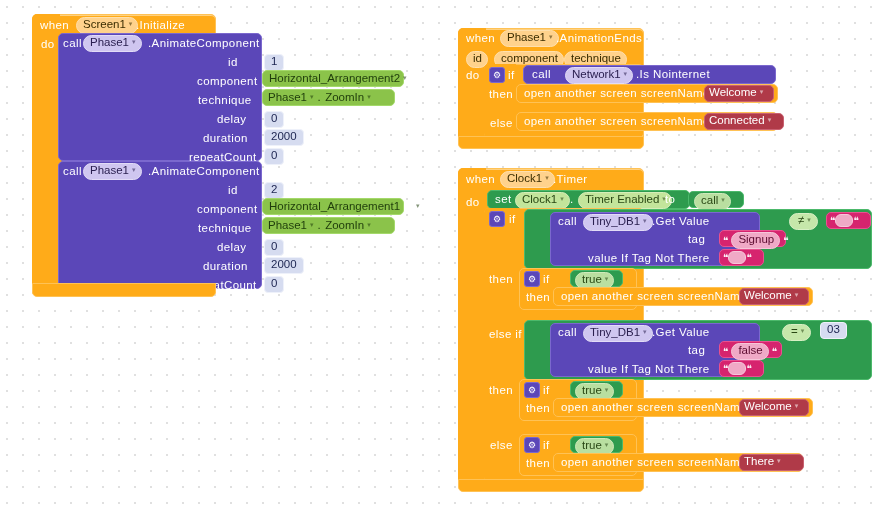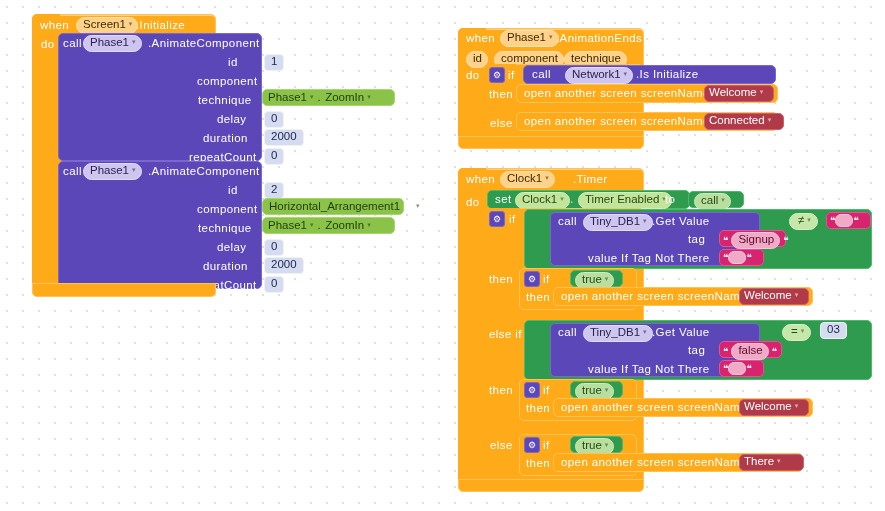--- a/index.html
+++ b/index.html
@@ -98,20 +98,28 @@
   <div class="row" style="left:228px;top:57px;">
     <span class="lbl">id</span>
   </div>
   <div class="row" style="left:264px;top:54px;">
     <span class="chip chip-num">1</span>
   </div>
 
   <div class="row" style="left:197px;top:76px;">
     <span class="lbl">component</span>
   </div>
+  <div class="blk lgreen" style="left:262px;top:70px;width:142px;height:17px;">
+    <div class="row" style="left:6px;top:2px;">
+      <span class="chip chip-grn" style="background:transparent;border:none;padding:0;color:#1f3d0b;">
+        <span>Horizontal_Arrangement2</span>
+        <span class="caret">▾</span>
+      </span>
+    </div>
+  </div>
 
   <div class="row" style="left:198px;top:95px;">
     <span class="lbl">technique</span>
   </div>
   <div class="blk lgreen" style="left:262px;top:89px;width:133px;height:17px;">
     <div class="row" style="left:5px;top:2px;align-items:center;">
       <span class="chip chip-grn2" style="background:transparent;border:none;padding:0;color:#1f3d0b;">
         <span>Phase1</span>
         <span class="caret">▾</span>
       </span>
@@ -260,21 +268,21 @@
   <div class="row" style="left:532px;top:69px;">
     <span class="lbl">call</span>
   </div>
   <div class="row" style="left:565px;top:67px;">
     <span class="chip chip-pur">
         <span>Network1</span>
         <span class="caret">▾</span>
       </span>
   </div>
   <div class="row" style="left:636px;top:69px;">
-    <span class="lbl">.Is Initialize</span>
+    <span class="lbl">.Is Nointernet</span>
   </div>
 
   <div class="row" style="left:489px;top:89px;">
     <span class="lbl wht">then</span>
   </div>
   <div class="blk ctl" style="left:516px;top:84px;width:262px;height:19px;border-radius:5px;"></div>
   <div class="row" style="left:524px;top:88px;">
     <span class="lbl wht">open another screen  screenName</span>
   </div>
   <div class="blk maroon" style="left:704px;top:85px;width:70px;height:17px;"></div>
@@ -307,21 +315,21 @@
 
   <div class="row" style="left:466px;top:174px;">
     <span class="lbl wht">when</span>
   </div>
   <div class="row" style="left:500px;top:171px;">
     <span class="chip chip-ora">
         <span>Clock1</span>
         <span class="caret">▾</span>
       </span>
   </div>
-  <div class="row" style="left:573px;top:174px;">
+  <div class="row" style="left:553px;top:174px;">
     <span class="lbl wht">.Timer</span>
   </div>
   <div class="row" style="left:466px;top:197px;">
     <span class="lbl wht">do</span>
   </div>
 
   <div class="blk green" style="left:487px;top:190px;width:203px;height:19px;"></div>
   <div class="row" style="left:495px;top:194px;">
     <span class="lbl">set</span>
   </div>

